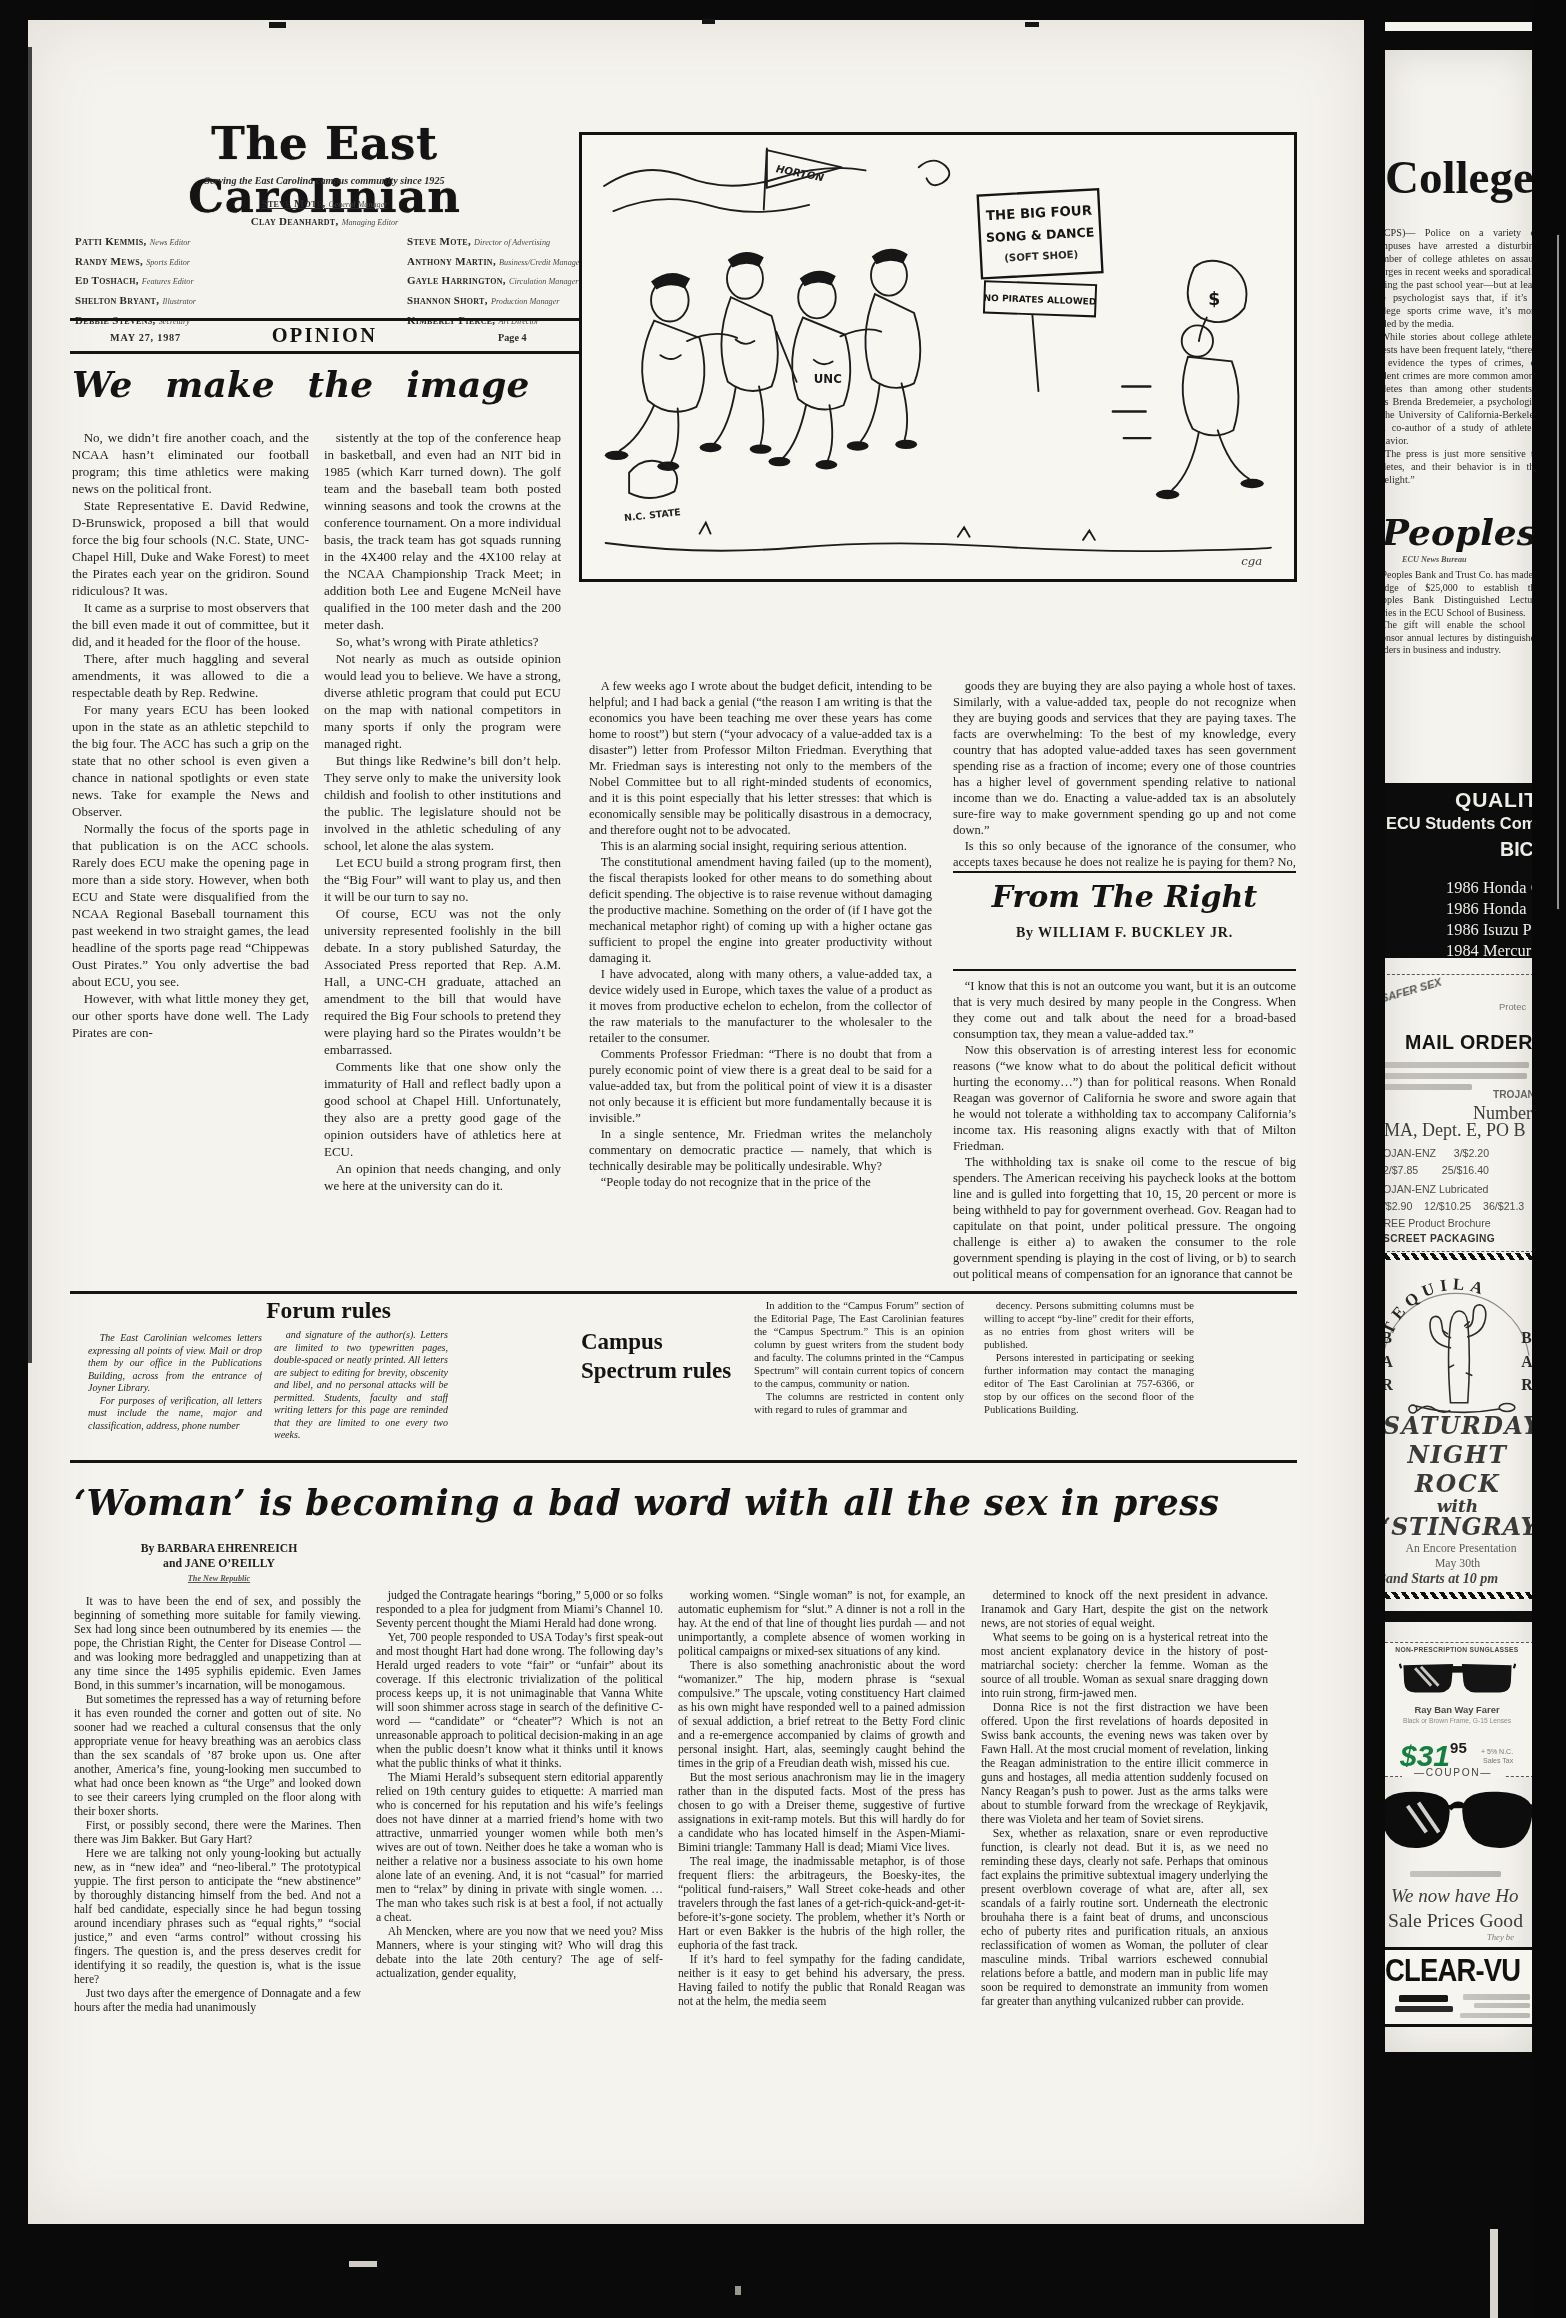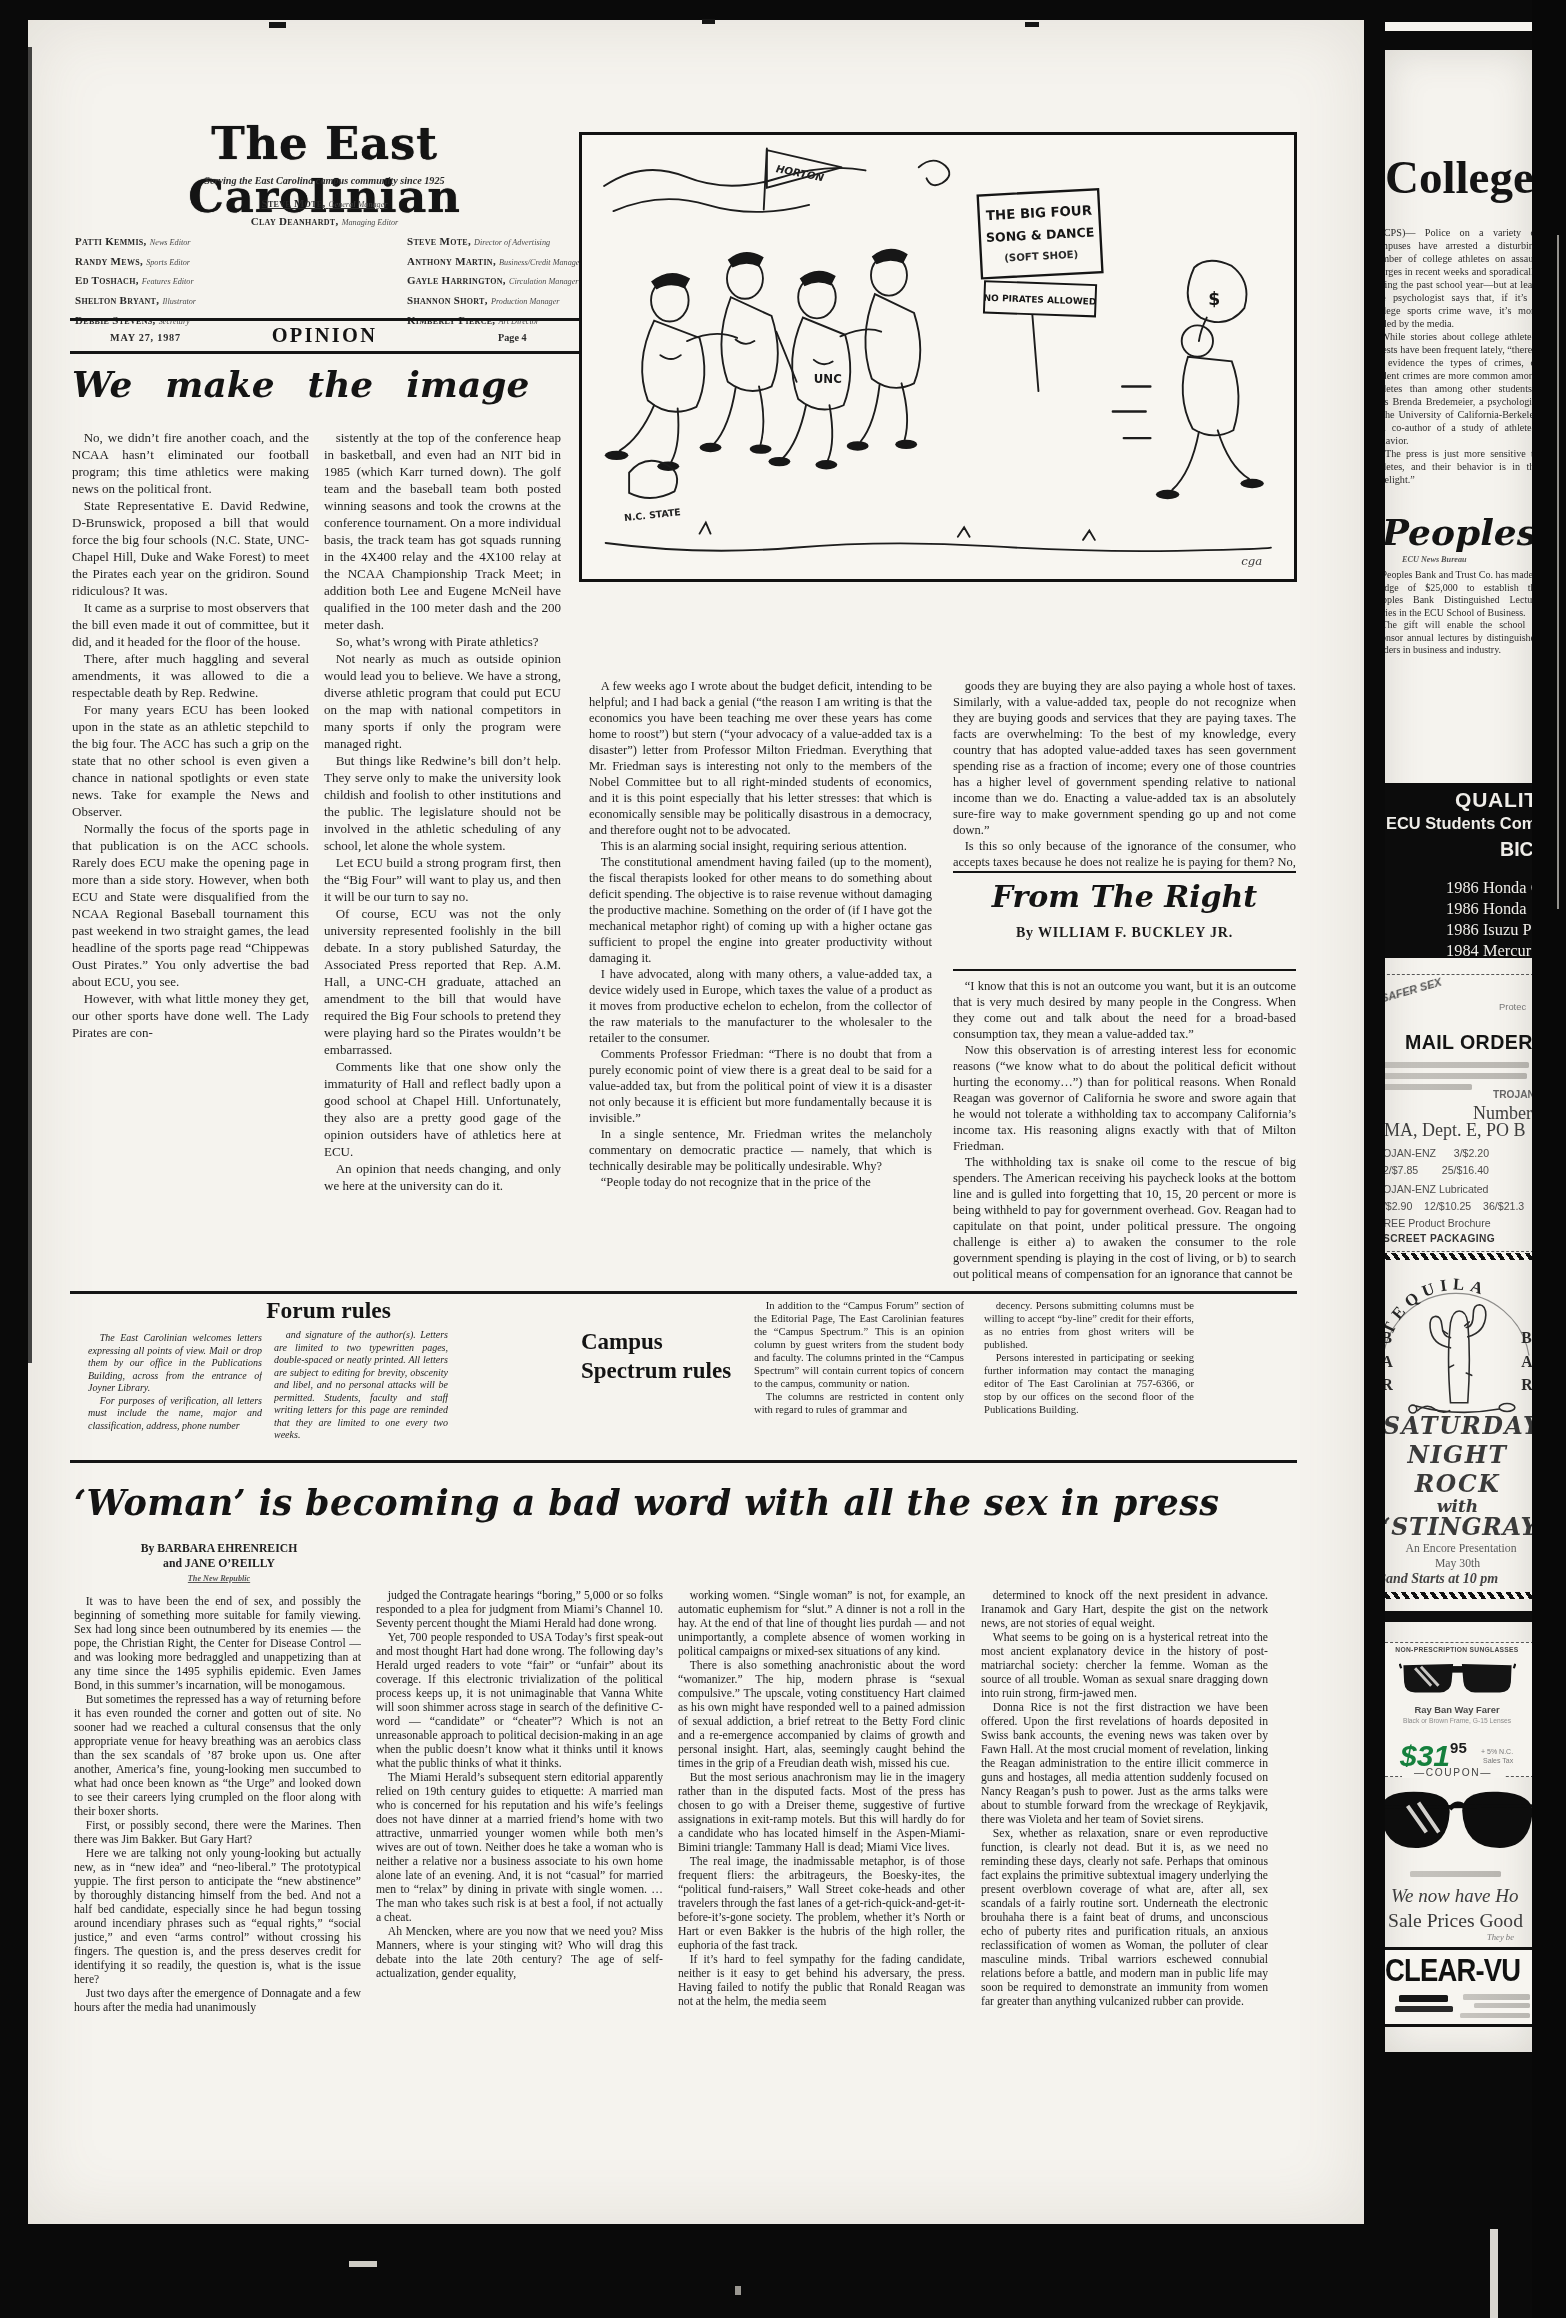--- a/index.html
+++ b/index.html
@@ -73,21 +73,21 @@
       <p>It came as a surprise to most observers that the bill even made it out of committee, but it did, and it headed for the floor of the house.</p>
       <p>There, after much haggling and several amendments, it was allowed to die a respectable death by Rep. Redwine.</p>
       <p>For many years ECU has been looked upon in the state as an athletic stepchild to the big four. The ACC has such a grip on the state that no other school is even given a chance in national spotlights or even state news. Take for example the News and Observer.</p>
       <p>Normally the focus of the sports page in that publication is on the ACC schools. Rarely does ECU make the opening page in more than a side story. However, when both ECU and State were disqualified from the NCAA Regional Baseball tournament this past weekend in two straight games, the lead headline of the sports page read “Chippewas Oust Pirates.” You only advertise the bad about ECU, you see.</p>
       <p>However, with what little money they get, our other sports have done well. The Lady Pirates are con-</p>
     </div>
   <div class="col" style="left:324px;top:429px;width:237px;height:859px;font-size:13px;line-height:17px;">
       <p>sistently at the top of the conference heap in basketball, and even had an NIT bid in 1985 (which Karr turned down). The golf team and the baseball team both posted winning seasons and took the crowns at the conference tournament. On a more individual basis, the track team has got squads running in the 4X400 relay and the 4X100 relay at the NCAA Championship Track Meet; in addition both Lee and Eugene McNeil have qualified in the 100 meter dash and the 200 meter dash.</p>
       <p>So, what’s wrong with Pirate athletics?</p>
       <p>Not nearly as much as outside opinion would lead you to believe. We have a strong, diverse athletic program that could put ECU on the map with national competitors in many sports if only the program were managed right.</p>
-      <p>But things like Redwine’s bill don’t help. They serve only to make the university look childish and foolish to other institutions and the public. The legislature should not be involved in the athletic scheduling of any school, let alone the whole system.</p>
+      <p>But things like Redwine’s bill don’t help. They serve only to make the university look childish and foolish to other institutions and the public. The legislature should not be involved in the athletic scheduling of any school, let alone the alas system.</p>
       <p>Let ECU build a strong program first, then the “Big Four” will want to play us, and then it will be our turn to say no.</p>
       <p>Of course, ECU was not the only university represented foolishly in the bill debate. In a story published Saturday, the Associated Press reported that Rep. A.M. Hall, a UNC-CH graduate, attached an amendment to the bill that would have required the Big Four schools to pretend they were playing hard so the Pirates wouldn’t be embarrassed.</p>
       <p>Comments like that one show only the immaturity of Hall and reflect badly upon a good school at Chapel Hill. Unfortunately, they also are a pretty good gage of the opinion outsiders have of athletics here at ECU.</p>
       <p>An opinion that needs changing, and only we here at the university can do it.</p>
     </div>
 
   <div class="abs" style="left:579px;top:132px;width:718px;height:450px;background:#f8f6f1;border:3.1px solid #121212;box-sizing:border-box;"></div>
   <svg class="abs" style="left:582px;top:136px;" width="711" height="443" viewBox="0 0 908 566">
     <g stroke="#1d1d1d" stroke-width="2.4" fill="none" stroke-linecap="round">
       <path d="M28,64 q50,-34 104,-12 t118,2 t112,-10"></path>

